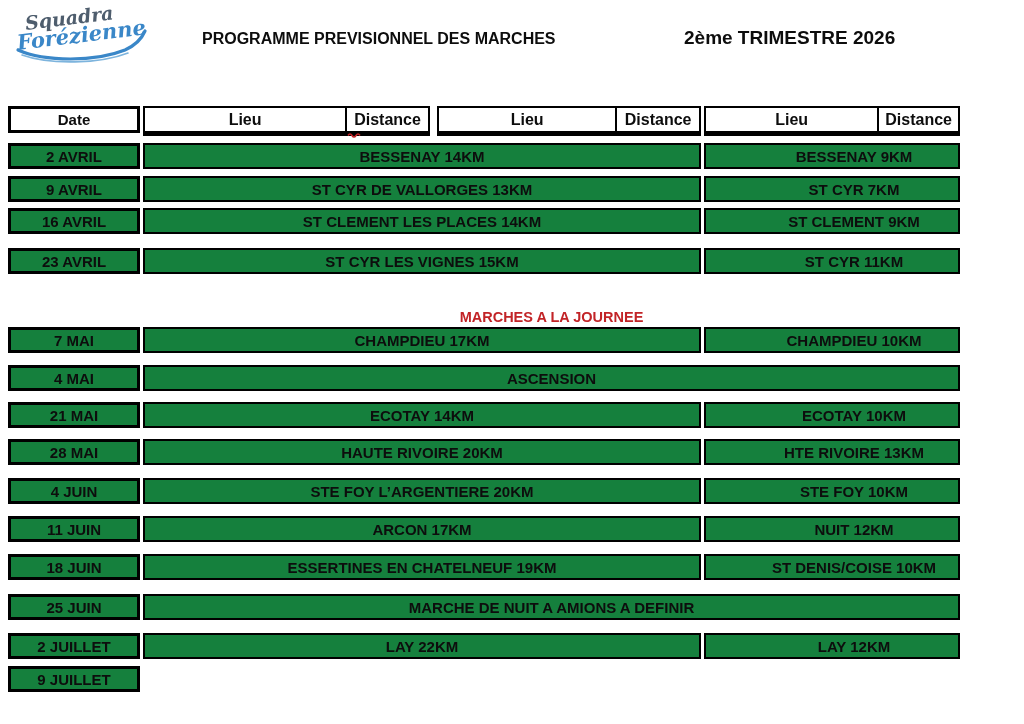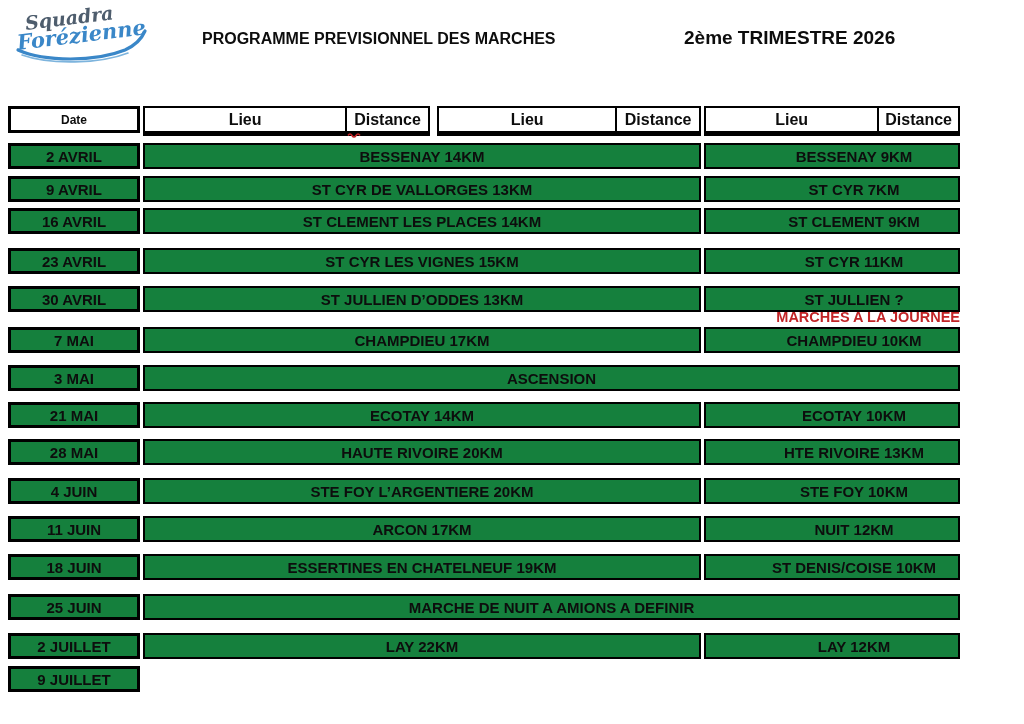--- a/index.html
+++ b/index.html
@@ -20,21 +20,21 @@
     font-size:17px;
     margin-top:43px;
   }
   .g1{left:143px;width:287px;}
   .g2{left:437px;width:264px;}
   .g3box{left:704px;width:256px;}
 
   
   .date-hdr{
     position:absolute;left:8px;top:106px;width:132px;height:27px;border:3px solid #000;
-    box-sizing:border-box;display:flex;align-items:center;justify-content:center;font-size:12px;background:#fff;
+    box-sizing:border-box;display:flex;align-items:center;justify-content:center;font-size:15px;background:#fff;
   }
   .hdr-box{
     position:absolute;top:106px;height:27px;border:2px solid #000;box-sizing:border-box;
     display:flex;align-items:stretch;font-size:16px;background:#fff;
   }
   .hb1{left:143px;width:287px;}
   .hb2{left:437px;width:264px;}
   .hb3{left:704px;width:256px;}
   .hdr-box .lieu{display:flex;align-items:center;justify-content:center;}
   .hdr-box .dist{display:flex;align-items:center;justify-content:center;border-left:2px solid #000;box-sizing:border-box;}
@@ -50,21 +50,21 @@
     position:absolute;top:0;height:26px;border:2px solid #000;box-sizing:border-box;
     display:flex;align-items:center;justify-content:center;font-size:15px;background:#15803d;
     white-space:nowrap;
   }
   .cell.date{left:8px;width:132px;border-width:3px;}
   .cell.main{left:143px;width:558px;}
   .cell.g3{left:704px;width:256px;padding-left:44px;}
   .cell.full{left:143px;width:817px;}
 
   .annotation{
-    position:absolute;left:143px;top:309px;width:817px;text-align:right;
+    position:absolute;left:143px;top:309px;width:817px;text-align:center;
     font-size:14.5px;color:#c22427;letter-spacing:0px;
   }
 </style>
 </head>
 <body>
 
 <div class="page">
 
   <div class="logo">
     <svg width="150" height="62" viewBox="0 0 150 62">
@@ -118,36 +118,31 @@
     <div class="cell main">ST CLEMENT LES PLACES 14KM</div>
     <div class="cell g3">ST CLEMENT 9KM</div>
   </div>
 
   <div class="row" style="top:248px">
     <div class="cell date">23 AVRIL</div>
     <div class="cell main">ST CYR LES VIGNES 15KM</div>
     <div class="cell g3">ST CYR 11KM</div>
   </div>
 
-  <div class="row" style="top:286px">
-    <div class="cell date">30 AVRIL</div>
-    <div class="cell main">ST JULLIEN D’ODDES 13KM</div>
-    <div class="cell g3">ST JULLIEN ?</div>
-  </div>
 
   <div class="annotation">MARCHES A LA JOURNEE</div>
 
   <div class="row" style="top:327px">
     <div class="cell date">7 MAI</div>
     <div class="cell main">CHAMPDIEU 17KM</div>
     <div class="cell g3">CHAMPDIEU 10KM</div>
   </div>
 
   <div class="row" style="top:365px">
-    <div class="cell date">3 MAI</div>
+    <div class="cell date">4 MAI</div>
     <div class="cell full">ASCENSION</div>
   </div>
 
   <div class="row" style="top:402px">
     <div class="cell date">21 MAI</div>
     <div class="cell main">ECOTAY 14KM</div>
     <div class="cell g3">ECOTAY 10KM</div>
   </div>
 
   <div class="row" style="top:439px">

